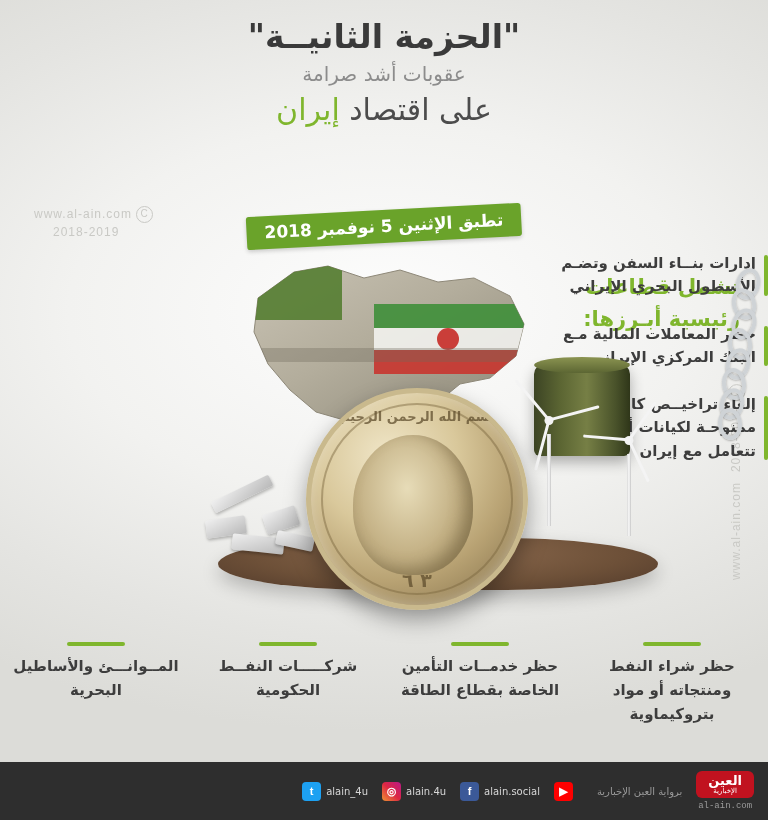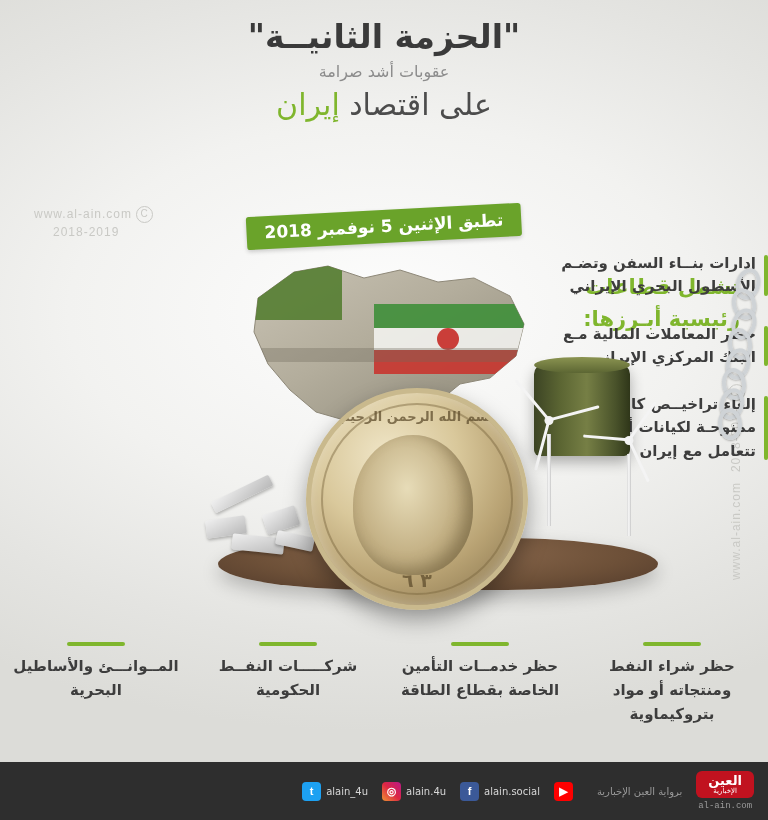--- a/index.html
+++ b/index.html
@@ -15,21 +15,21 @@
     background:
       radial-gradient(ellipse 700px 420px at 50% 38%, #fdfdfd 0%, #f2f2f0 45%, #e4e4e1 78%, #dcdcd8 100%);
   }
   
   .header{position:absolute;top:18px;left:0;right:0;text-align:center;}
   .title-main{
     font-size:33px;font-weight:bold;color:#3a3a3a;letter-spacing:0px;
     line-height:1.15;
   }
   .title-sub{
-    font-size:16px;color:#8c8c8c;margin-top:6px;line-height:1.2;
+    font-size:20px;color:#8c8c8c;margin-top:6px;line-height:1.2;
   }
   .title-third{
     margin-top:6px;font-size:30px;font-weight:normal;color:#4c4c4c;
   }
   .title-third .green{color:#7fb62d;}
   
   .date-badge{
     position:absolute;top:210px;left:50%;transform:translateX(-50%) rotate(-3deg);
     background:#6aa32a;color:#fff;font-size:17px;font-weight:bold;
     padding:6px 18px 7px;border-radius:3px;

